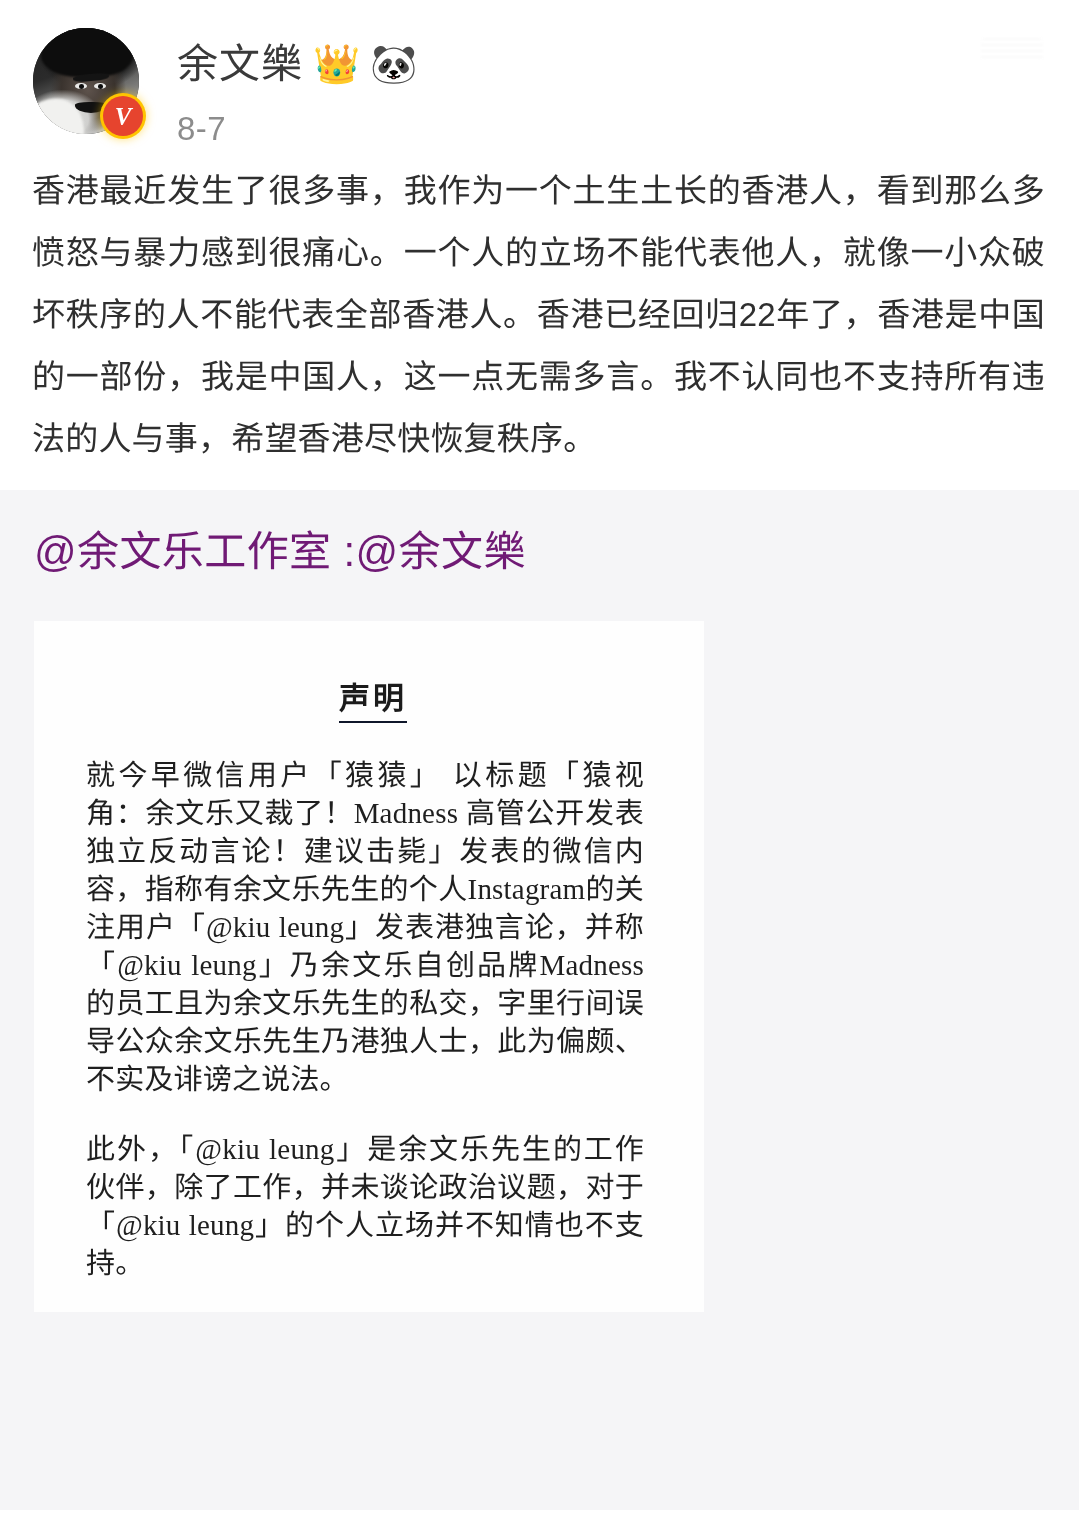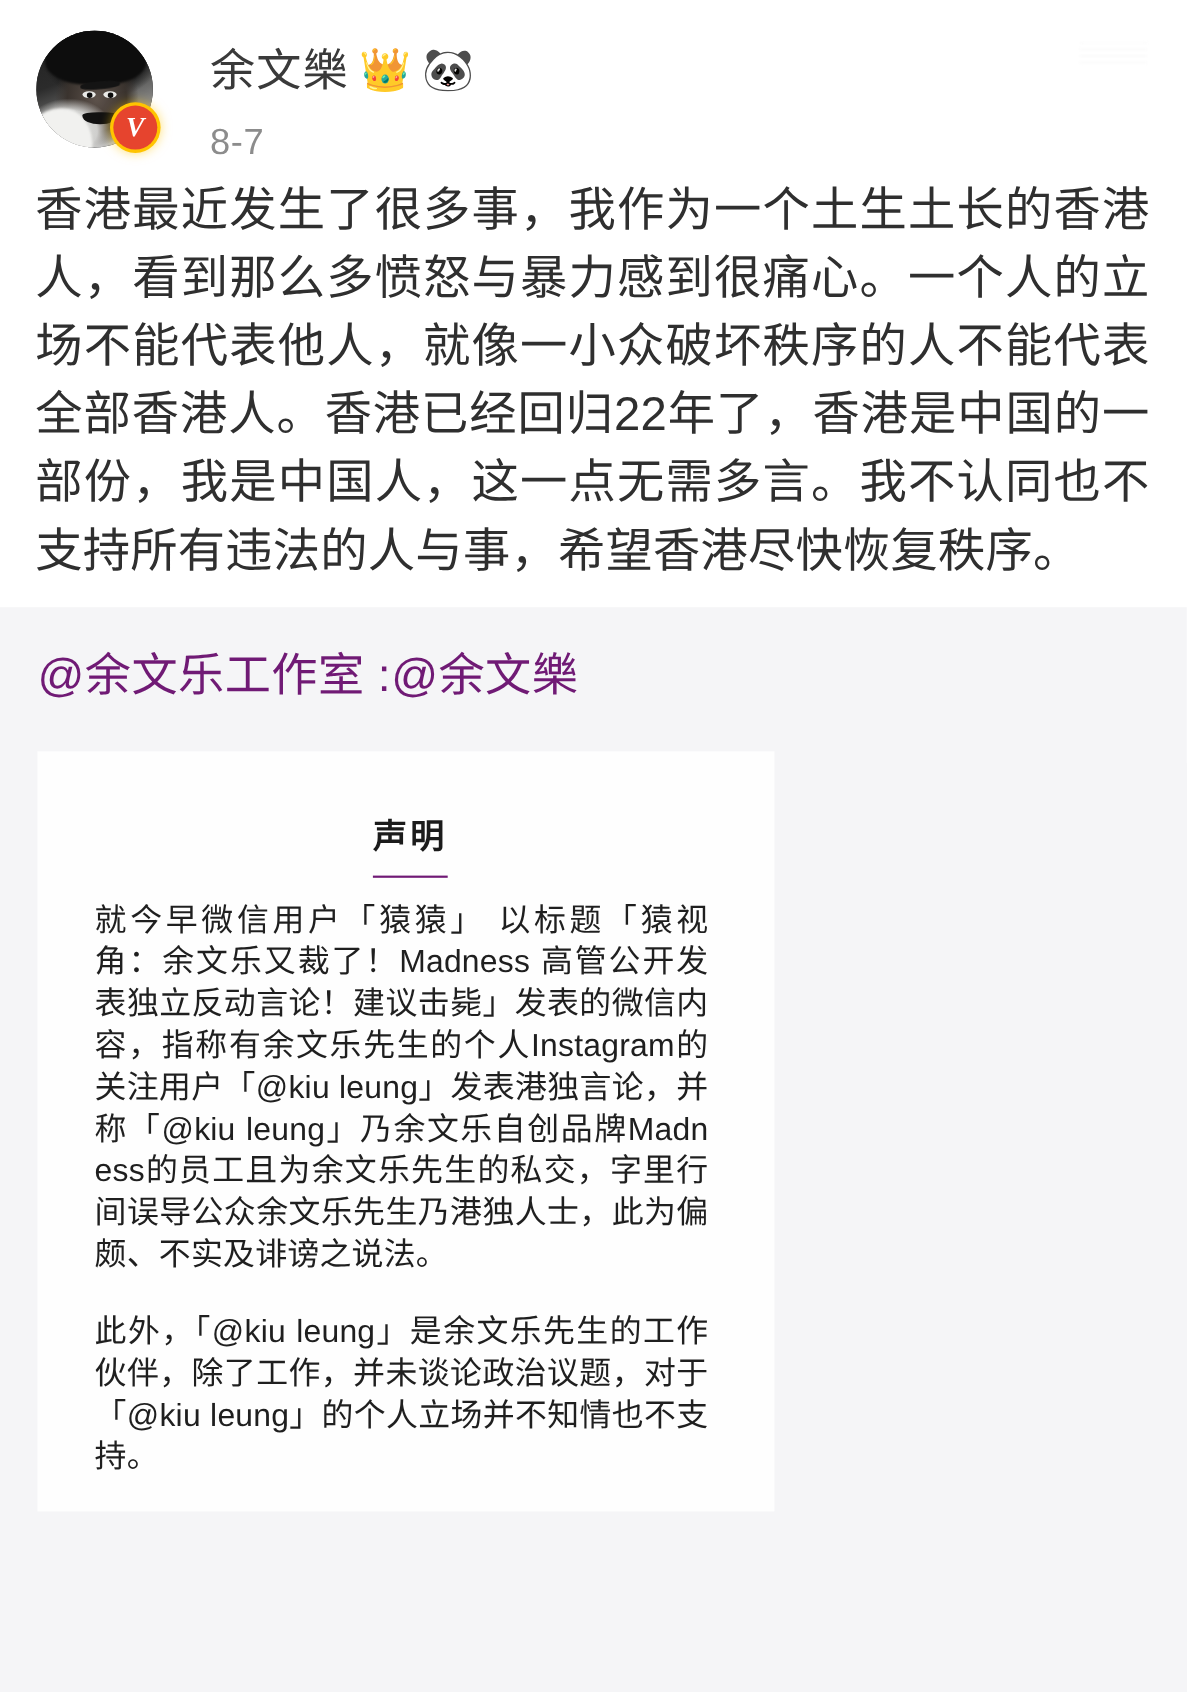--- a/index.html
+++ b/index.html
@@ -121,21 +121,21 @@
     justify-content: center;
     color: #ffffff;
     font-size: 25px;
     font-weight: bold;
     font-style: italic;
     line-height: 1;
     font-family: "Liberation Serif", "DejaVu Serif", serif;
   }
 
   .header-meta {
-    margin-left: 52px;
+    margin-left: 38px;
     padding-top: 16px;
   }
 
   .username-row {
     display: flex;
     align-items: center;
     gap: 10px;
     height: 52px;
   }
 
@@ -172,21 +172,21 @@
     filter: blur(0.8px);
     border-radius: 3px;
   }
 
   
   .post-body {
     padding: 0 34px 0 32px;
   }
 
   .post-text {
-    font-size: 43px;
+    font-size: 33px;
     line-height: 62px;
     color: #2f2f2f;
     letter-spacing: 0.2px;
     text-align: justify;
     text-justify: inter-ideograph;
     word-break: break-all;
   }
 
   
   .repost {
@@ -214,35 +214,35 @@
   .doc-title {
     text-align: center;
     font-size: 31px;
     font-weight: bold;
     color: #1b1b1b;
     letter-spacing: 3px;
     margin-bottom: 38px;
     font-family: "DejaVu Sans", "Liberation Sans", sans-serif;
   }
   .doc-title span {
-    border-bottom: 2px solid #701a75;
-    padding-bottom: 17px;
+    border-bottom: 2px solid #0f172a;
+    padding-bottom: 5px;
     margin-left: 16px;
   }
 
   .doc-para {
     font-size: 29px;
     line-height: 38px;
     color: #1f1f1f;
     letter-spacing: 0.2px;
     text-align: justify;
     text-justify: inter-ideograph;
     word-break: break-all;
     margin-bottom: 32px;
-    font-family: Liberation Sans, sans-serif;
+    font-family: Liberation Serif, serif;
   }
   .doc-para:last-child { margin-bottom: 0; }
 </style>
 </head>
 <body>
 
 <div class="weibo-post">
 
   <div class="post-header">
 

